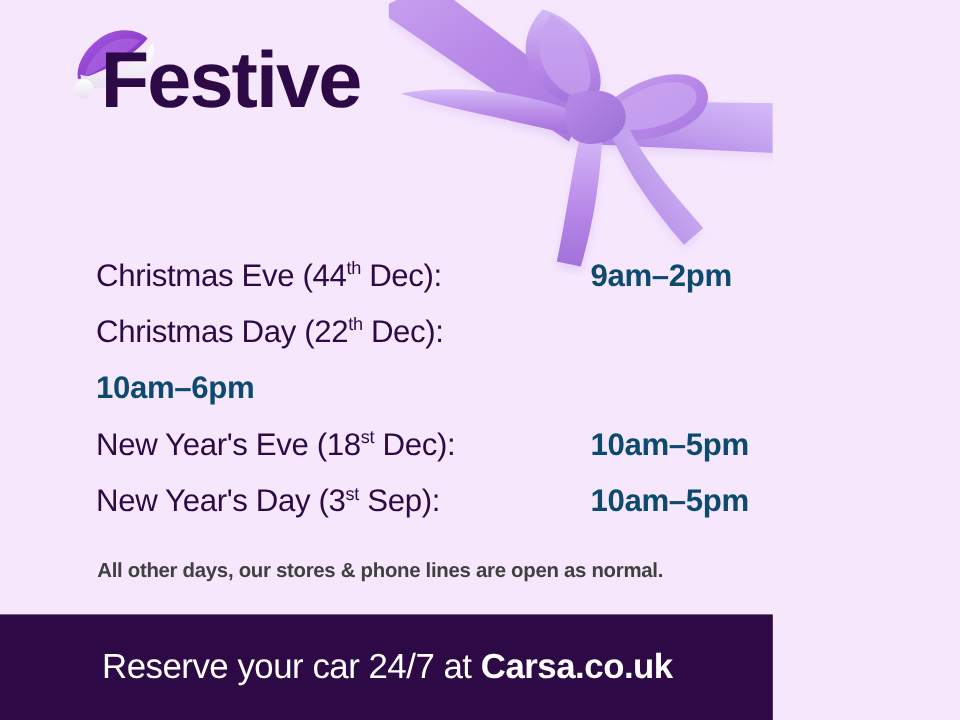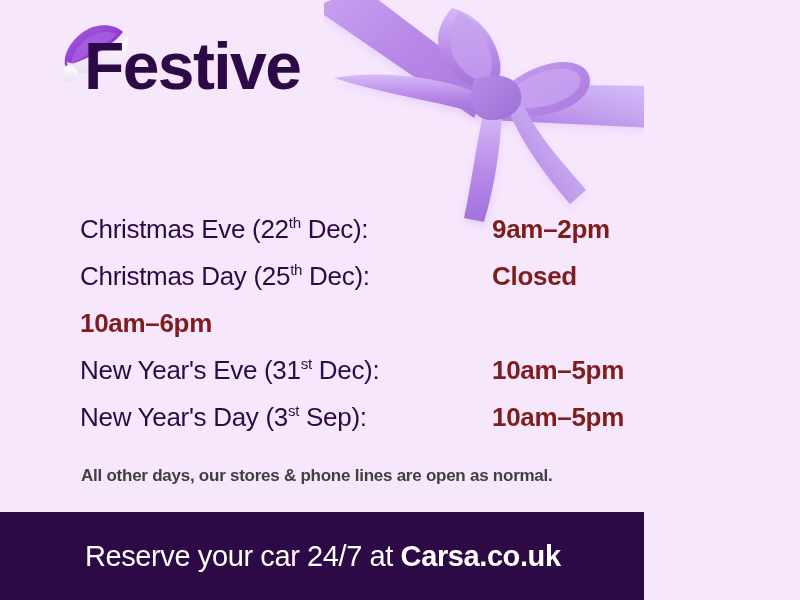--- a/index.html
+++ b/index.html
@@ -92,21 +92,21 @@
   }
   .hours-label sup {
     font-size: 0.58em;
     vertical-align: super;
     line-height: 0;
     text-align: center;
   }
   .hours-value {
     font-size: 26px;
     font-weight: bold;
-    color: #7f1d1d;
+    color: #0c4a6e;
     letter-spacing: -0.3px;
     white-space: nowrap;
   }
 
   
   .note {
     position: absolute;
     left: 81px;
     top: 466px;
     font-size: 17px;
@@ -226,35 +226,34 @@
     </svg>
   </div>
 
   <div class="title-block">
     <div class="title-line">Festive</div>
   </div>
 
   <div class="hours">
 
     <div class="hours-row">
-      <div class="hours-label"><span>Christmas Eve (22</span><sup>th</sup><span> Dec):</span></div>
+      <div class="hours-label"><span>Christmas Eve (44</span><sup>th</sup><span> Dec):</span></div>
       <div class="hours-value">9am–2pm</div>
     </div>
 
     <div class="hours-row">
-      <div class="hours-label"><span>Christmas Day (25</span><sup>th</sup><span> Dec):</span></div>
-      <div class="hours-value">Closed</div>
+      <div class="hours-label"><span>Christmas Day (22</span><sup>th</sup><span> Dec):</span></div>
     </div>
 
     <div class="hours-row">
       <div class="hours-value">10am–6pm</div>
     </div>
 
     <div class="hours-row">
-      <div class="hours-label"><span>New Year's Eve (31</span><sup>st</sup><span> Dec):</span></div>
+      <div class="hours-label"><span>New Year's Eve (18</span><sup>st</sup><span> Dec):</span></div>
       <div class="hours-value">10am–5pm</div>
     </div>
 
     <div class="hours-row">
       <div class="hours-label"><span>New Year's Day (3</span><sup>st</sup><span> Sep):</span></div>
       <div class="hours-value">10am–5pm</div>
     </div>
 
   </div>
 

